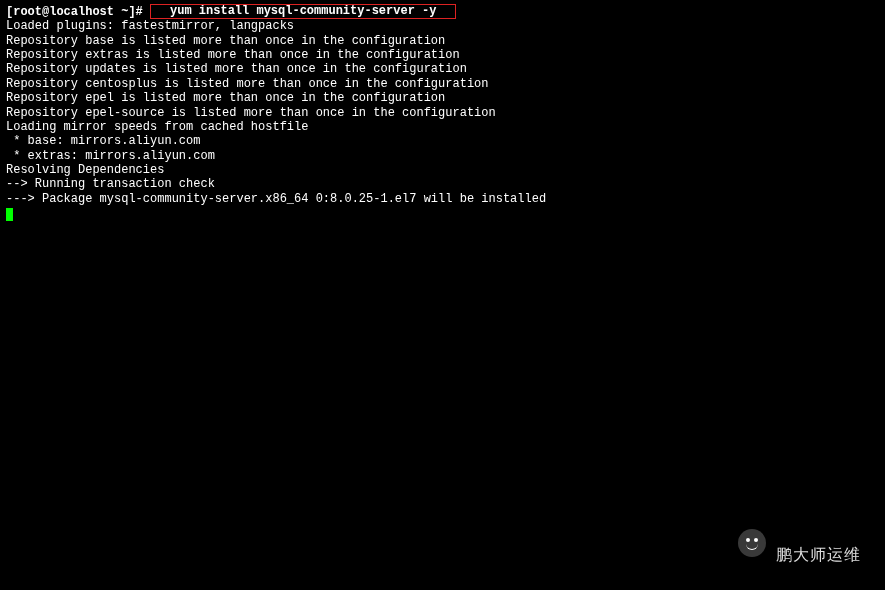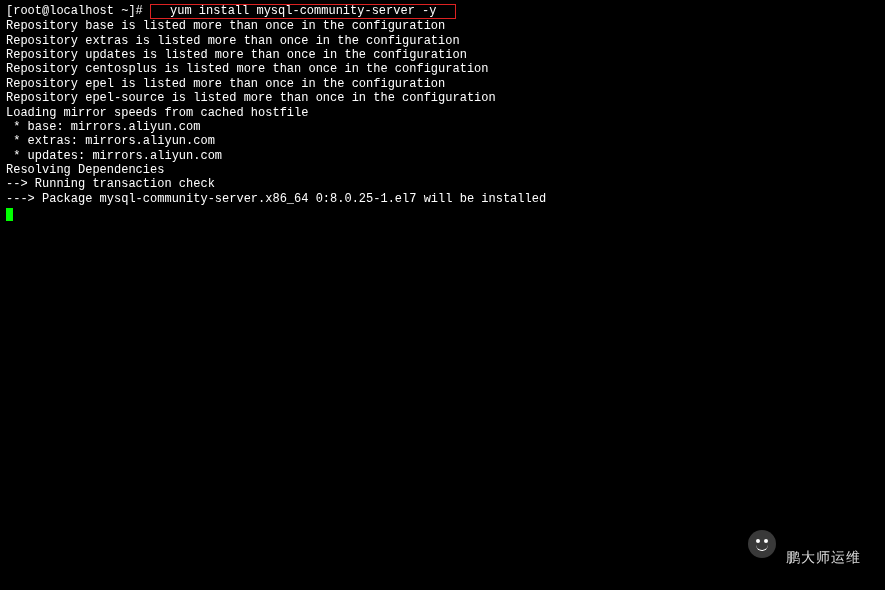--- a/index.html
+++ b/index.html
@@ -18,21 +18,22 @@
       padding: 4px 6px;
       position: relative;
       overflow: hidden;
     }
     .terminal-line {
       white-space: pre-wrap;
       word-break: break-all;
     }
     .prompt-line {
       display: flex;
-      align-items: center;
+      align-items: flex-end;
+      font-weight: bold;
     }
     .prompt-prefix {
       white-space: pre;
     }
     .command-box {
       border: 1px solid #d22;
       padding: 0 19px;
       display: inline-block;
       line-height: 1.1;
     }
@@ -80,46 +81,46 @@
       width: 12px;
       height: 6px;
       border: 1.5px solid #fff;
       border-top: none;
       border-left: none;
       border-right: none;
       border-radius: 0 0 10px 10px;
       bottom: 7px;
     }
     .watermark-text {
-      font-family: Liberation Sans, sans-serif;
-      font-size: 14px;
+      font-family: Liberation Mono, monospace;
+      font-size: 16px;
       color: #ddd;
       letter-spacing: 1px;
       margin-top: 27px;
     }
   </style>
 </head>
 <body>
 
 <div class="prompt-line">
   <span class="prompt-prefix">[root@localhost ~]# </span>
   <span class="command-box">yum install mysql-community-server -y</span>
 </div>
 
 <div id="output">
+    <div class="terminal-line">Loaded plugins: fastestmirror, langpacks</div>
     <div class="terminal-line">Repository base is listed more than once in the configuration</div>
     <div class="terminal-line">Repository extras is listed more than once in the configuration</div>
     <div class="terminal-line">Repository updates is listed more than once in the configuration</div>
     <div class="terminal-line">Repository centosplus is listed more than once in the configuration</div>
     <div class="terminal-line">Repository epel is listed more than once in the configuration</div>
     <div class="terminal-line">Repository epel-source is listed more than once in the configuration</div>
     <div class="terminal-line">Loading mirror speeds from cached hostfile</div>
     <div class="terminal-line"> * base: mirrors.aliyun.com</div>
     <div class="terminal-line"> * extras: mirrors.aliyun.com</div>
-    <div class="terminal-line"> * updates: mirrors.aliyun.com</div>
     <div class="terminal-line">Resolving Dependencies</div>
     <div class="terminal-line">--&gt; Running transaction check</div>
     <div class="terminal-line">---&gt; Package mysql-community-server.x86_64 0:8.0.25-1.el7 will be installed</div>
   </div>
 
 <div><span class="cursor"></span></div>
 
 <div class="watermark">
   <div class="watermark-icon">
       <span class="smile"></span>

